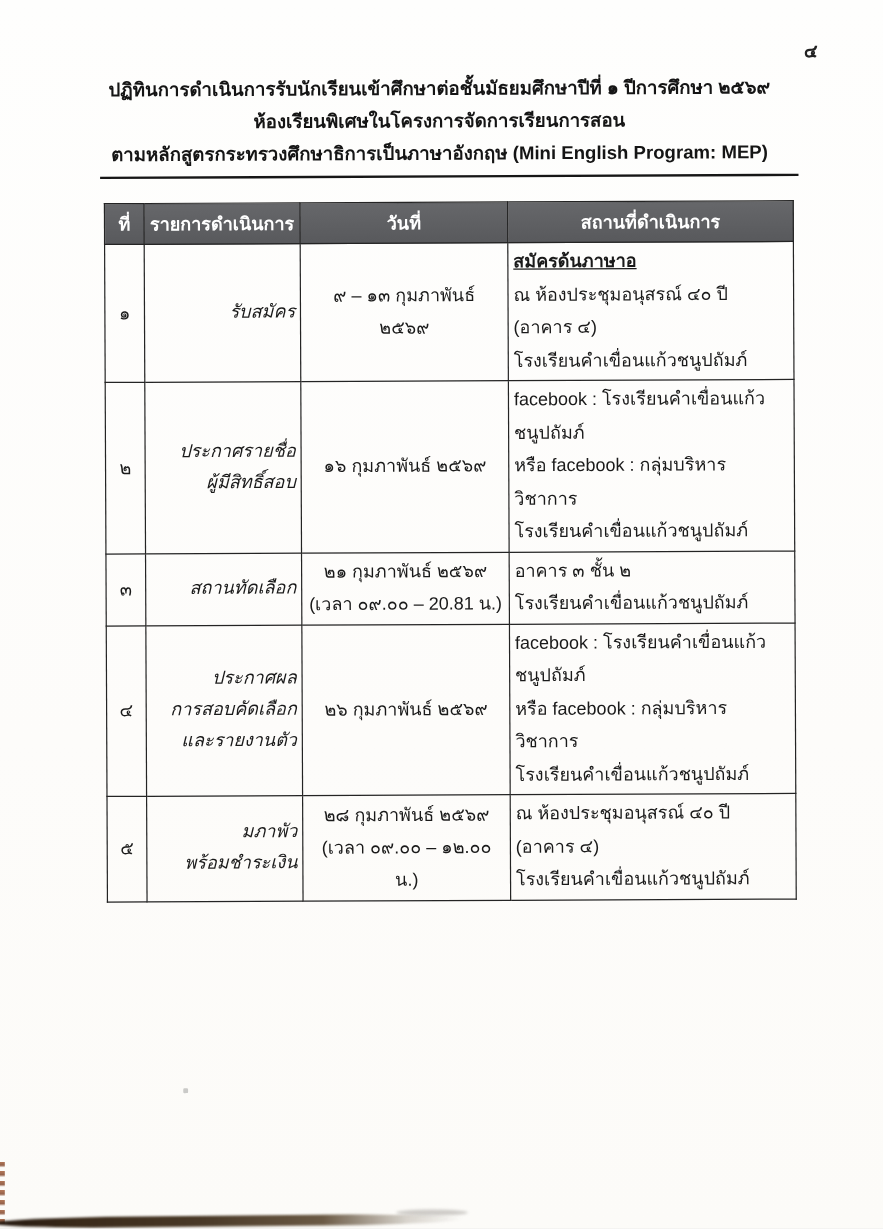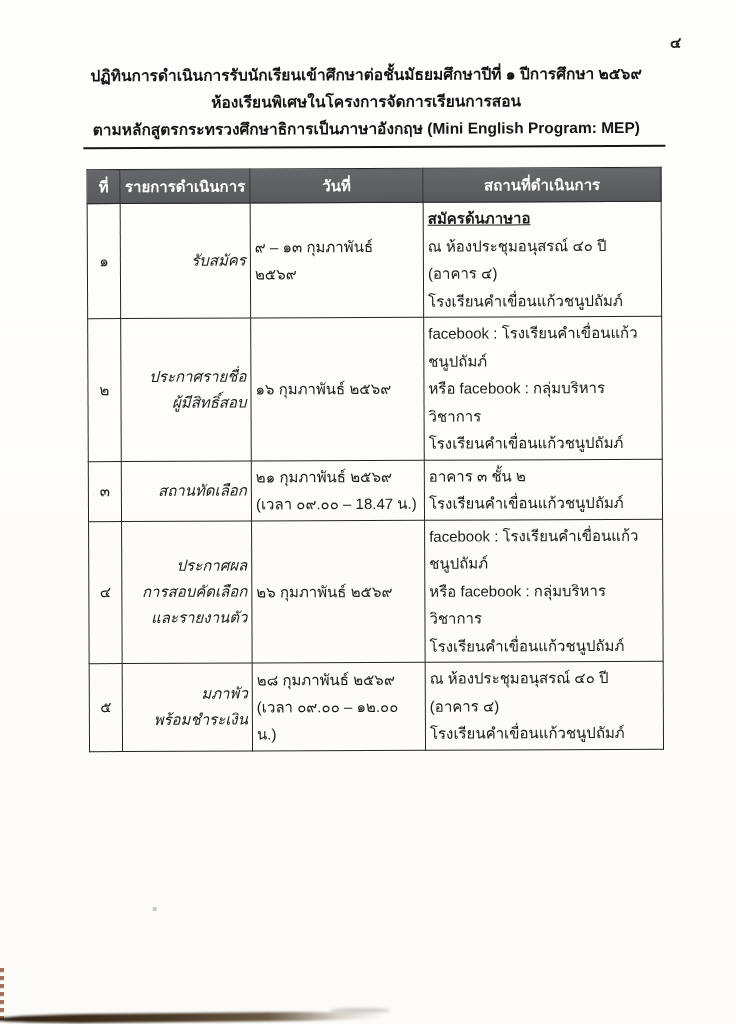--- a/index.html
+++ b/index.html
@@ -44,21 +44,21 @@
     vertical-align:middle;
   }
   table.schedule th{
     height:29px;
     background:linear-gradient(180deg,#66676a 0%,#58595c 100%);
     color:#fff;font-weight:bold;font-size:15px;
     text-align:center;
   }
   td.c-no{text-align:center;}
   td.c-item{text-align:right;line-height:26px;font-style:italic;}
-  td.c-date{text-align:left;line-height:27px;}
+  td.c-date{text-align:center;line-height:27px;}
   td.c-loc{text-align:left;padding-left:8px;line-height:27.5px;}
   .loc-line{display:block;}
   .u-bold{font-weight:bold;text-decoration:underline;}
   tr.r1{height:84px;} tr.r2{height:78px;} tr.r3{height:54px;}
   tr.r4{height:77px;} tr.r5{height:57px;}
   
   .footer-block{
     position:absolute;top:604px;left:380px;width:282px;
     text-align:center;font-size:15px;line-height:27.5px;color:#1c1c1c;
   }
@@ -147,21 +147,21 @@
             <span class="loc-line">โรงเรียนคำเขื่อนแก้วชนูปถัมภ์</span>
           </td>
         </tr>
         <tr class="r3">
           <td class="c-no">๓</td>
           <td class="c-item">
             <span>สถานทัดเลือก</span>
           </td>
           <td class="c-date">
             <div>๒๑ กุมภาพันธ์ ๒๕๖๙</div>
-            <div>(เวลา ๐๙.๐๐ – 18.47 น.)</div>
+            <div>(เวลา ๐๙.๐๐ – 20.81 น.)</div>
           </td>
           <td class="c-loc">
             <span class="loc-line">อาคาร ๓ ชั้น ๒</span>
             <span class="loc-line">โรงเรียนคำเขื่อนแก้วชนูปถัมภ์</span>
           </td>
         </tr>
         <tr class="r4">
           <td class="c-no">๔</td>
           <td class="c-item">
             <div>ประกาศผล</div>

